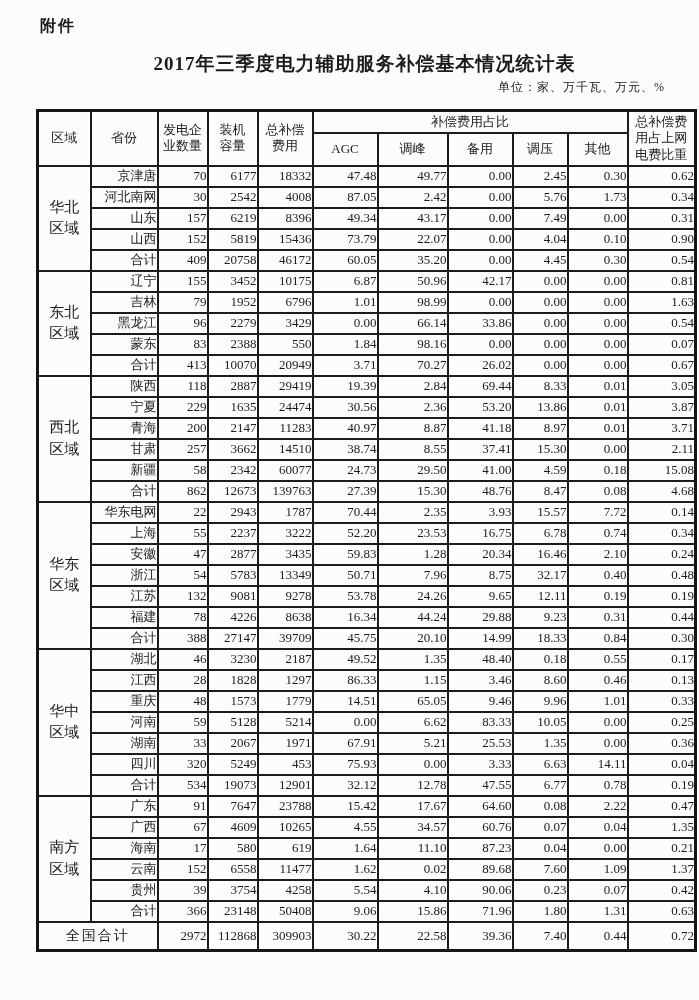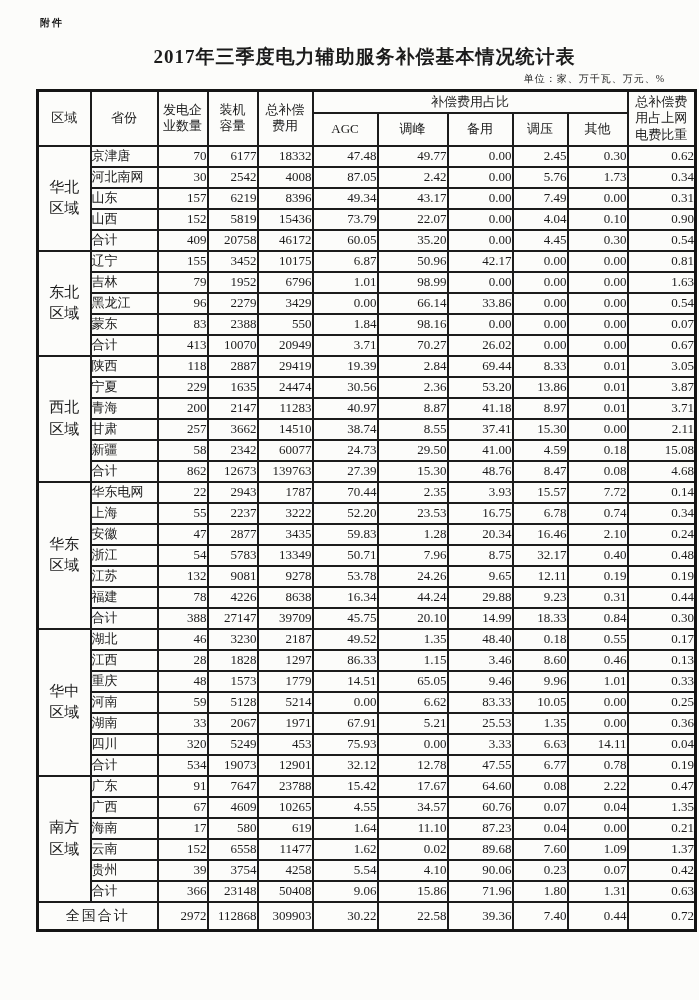--- a/index.html
+++ b/index.html
@@ -7,36 +7,36 @@
   body {
     width: 699px;
     height: 1000px;
     background: #fcfcfa;
     color: #1b1b1b;
     font-family: "Liberation Serif", "DejaVu Serif", serif;
     overflow: hidden;
   }
   .page { padding: 14px 6px 0 36px; }
   .attachment {
-    font-size: 10px;
+    font-size: 16px;
     font-weight: bold;
     margin: 2px 0 2px 4px;
     letter-spacing: 2px;
   }
   .doc-title {
     text-align: center;
     font-size: 19px;
     font-weight: bold;
     letter-spacing: 1px;
     margin: 14px 0 2px 0;
   }
   .unit-note {
     text-align: right;
-    font-size: 10px;
-    margin: 2px 28px 3px 0;
+    font-size: 12px;
+    margin: 2px 28px 13px 0;
     letter-spacing: 1px;
   }
   table.stats {
     border-collapse: collapse;
     table-layout: fixed;
     width: 658px;
     border: 3px solid #151515;
   }
   table.stats th, table.stats td {
     border: 2px solid #1c1c1c;
@@ -52,21 +52,21 @@
     padding: 2px 1px;
   }
   th.group-header { height: 22px; padding: 1px; }
   td.region-cell {
     text-align: center;
     font-size: 15px;
     white-space: pre-line;
     line-height: 1.45;
   }
   td.province-cell {
-    text-align: left;
+    text-align: right;
     font-size: 13px;
     height: 21px;
     line-height: 1.1;
   }
   td.num-cell {
     text-align: right;
     font-size: 13px;
     padding-right: 3px;
     height: 21px;
     line-height: 1.1;

